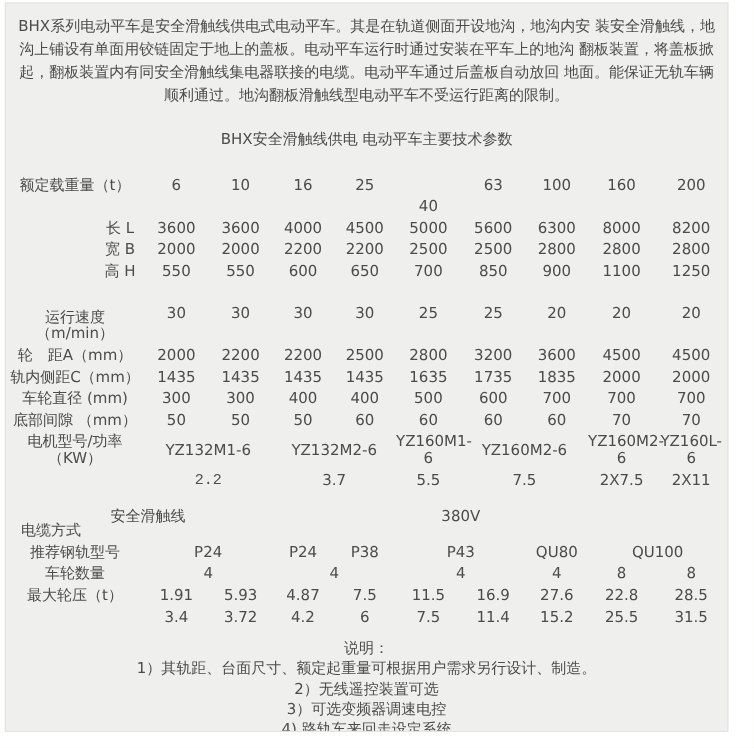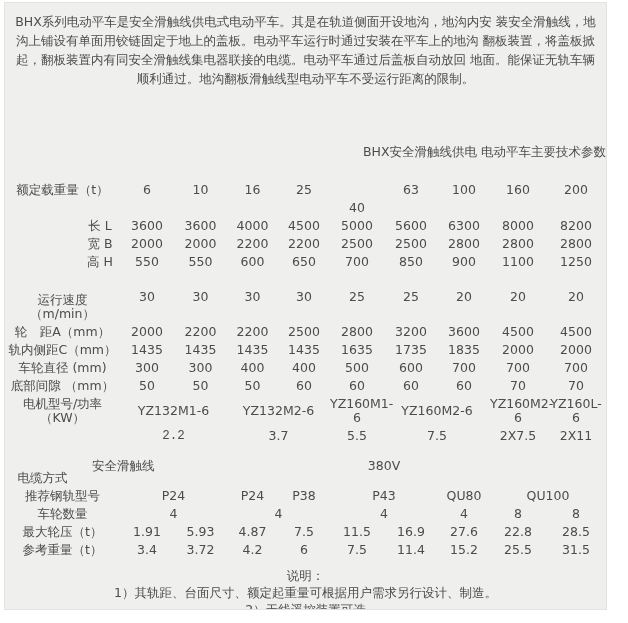--- a/index.html
+++ b/index.html
@@ -1,21 +1,21 @@
 <!DOCTYPE html>
 <html><head>
 <meta charset="utf-8">
 <style>
   *{margin:0;padding:0;box-sizing:border-box}
   html,body{width:628px;height:623px;background:#ffffff;overflow:hidden;
     font-family:"DejaVu Sans","Liberation Sans",sans-serif;color:#4c4c4a}
   .panel{position:absolute;left:4px;top:2px;width:603px;height:608px;
     background:#efefee;border:1px solid #e3e3e1;font-size:12.5px;overflow:hidden}
   .intro{padding:9px 6px 0 6px;line-height:19px;text-align:center}
-  .ttitle{margin-top:56px;text-align:right;line-height:15px}
+  .ttitle{margin-top:20px;text-align:center;line-height:15px}
   .spec{margin-top:4px}
   .trow{display:grid;
     grid-template-columns:75px 40px 54px 53px 51px 52px 54px 54px 52px 56px 60px;
     align-items:center}
   .cell{text-align:center;white-space:pre-line;line-height:14px;padding:2px 0}
   .cell.left{text-align:left;padding-left:12px}
   .notes{margin-top:8px;text-align:center;line-height:17px}
 </style>
 </head>
 <body>
@@ -183,21 +183,20 @@
         <div class="cell" style="grid-column: 4 / span 1;">5.93</div>
         <div class="cell" style="grid-column: 5 / span 1;">4.87</div>
         <div class="cell" style="grid-column: 6 / span 1;">7.5</div>
         <div class="cell" style="grid-column: 7 / span 1;">11.5</div>
         <div class="cell" style="grid-column: 8 / span 1;">16.9</div>
         <div class="cell" style="grid-column: 9 / span 1;">27.6</div>
         <div class="cell" style="grid-column: 10 / span 1;">22.8</div>
         <div class="cell" style="grid-column: 11 / span 1;">28.5</div>
       </div>
       <div class="trow">
-        <div class="cell" style="grid-column: 1 / span 2;">参考重量（t）</div>
         <div class="cell" style="grid-column: 3 / span 1;">3.4</div>
         <div class="cell" style="grid-column: 4 / span 1;">3.72</div>
         <div class="cell" style="grid-column: 5 / span 1;">4.2</div>
         <div class="cell" style="grid-column: 6 / span 1;">6</div>
         <div class="cell" style="grid-column: 7 / span 1;">7.5</div>
         <div class="cell" style="grid-column: 8 / span 1;">11.4</div>
         <div class="cell" style="grid-column: 9 / span 1;">15.2</div>
         <div class="cell" style="grid-column: 10 / span 1;">25.5</div>
         <div class="cell" style="grid-column: 11 / span 1;">31.5</div>
       </div>

